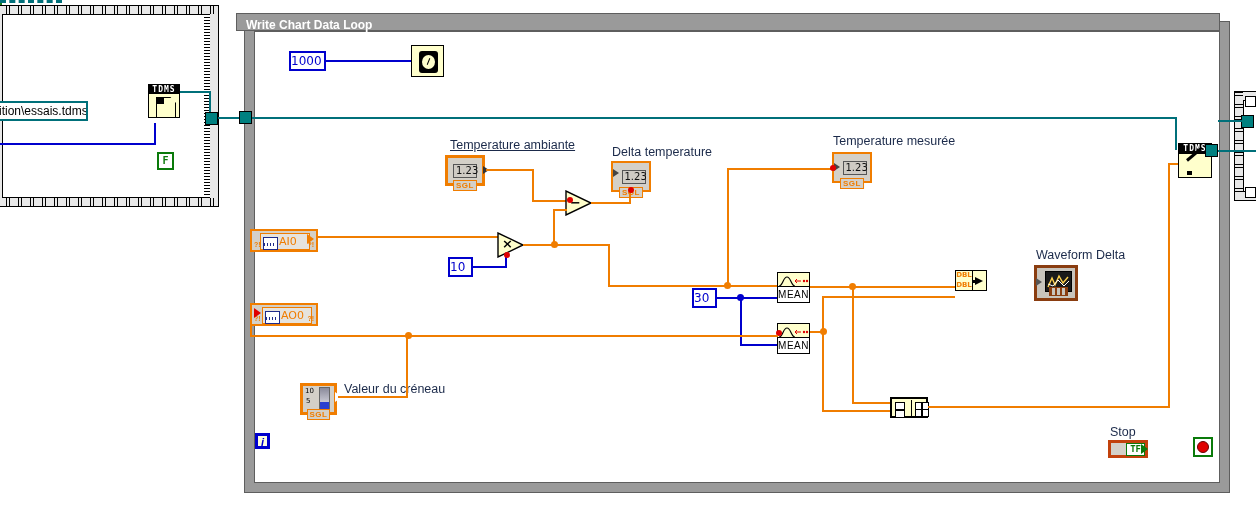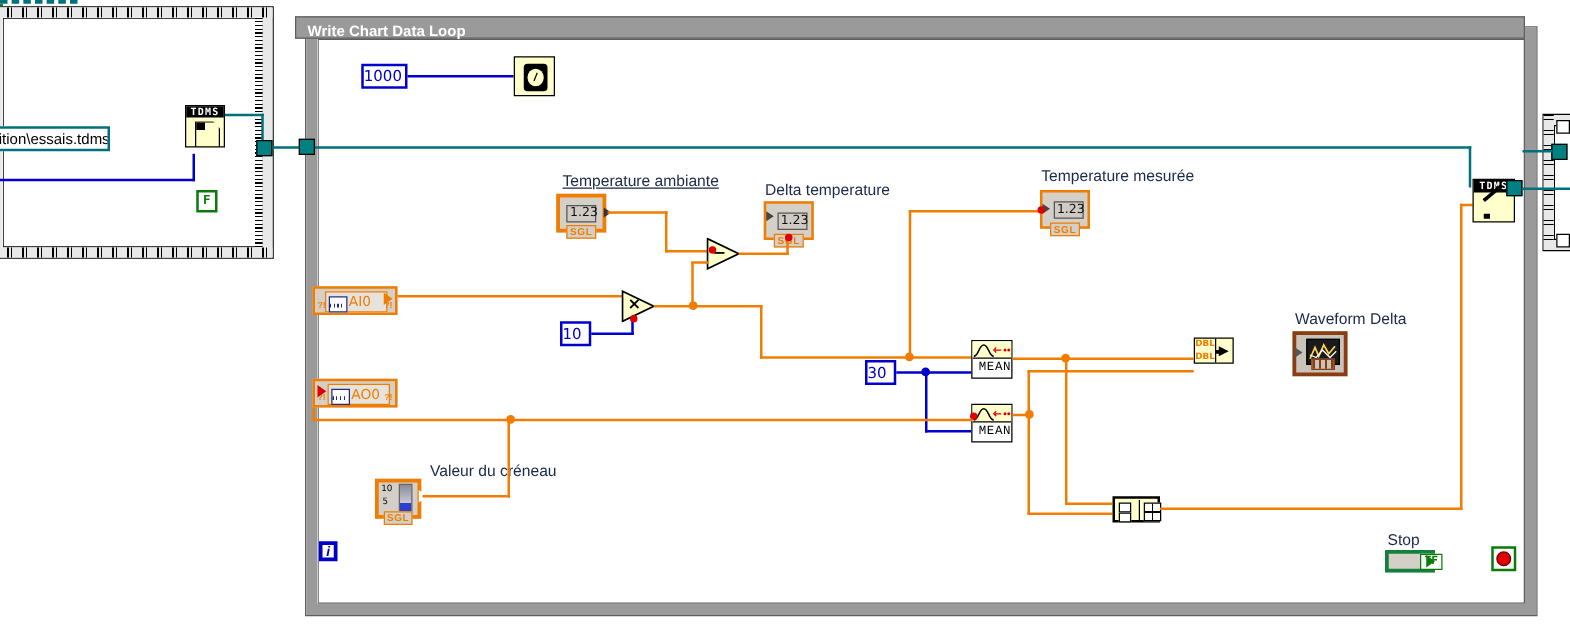--- a/index.html
+++ b/index.html
@@ -166,21 +166,21 @@
   }
   .mean-top {
     height: 13px;
     background: #ffffcc;
     border-bottom: 1px solid #000;
     position: relative;
   }
   .mean-label {
     text-align: right;
     font-size: 10px;
-    font-family: Liberation Mono, monospace;
+    font-family: Liberation Sans, sans-serif;
     color: #000;
     line-height: 15px;
     letter-spacing: .5px;
   }
   .tri-wrap { position: absolute; }
   .tri-sym {
     position: absolute;
     font-size: 13px; font-weight: bold;
     color: #000;
     font-family: "DejaVu Sans", sans-serif;
@@ -232,23 +232,23 @@
   .chart-inner {
     position: absolute;
     background: #1a1a1a;
     border: 1px solid #000;
   }
 
   
   .bool-term {
     position: absolute;
     box-sizing: border-box;
-    border: 3px solid #15803d;
+    border: 3px solid #c2410c;
     background: #d4d0c8;
-    display: flex; align-items: center; justify-content: center; padding-left: 34px;
+    display: flex; align-items: center; justify-content: flex-end; padding-left: 34px;
   }
   .tf-box {
     box-sizing: border-box;
     border: 1px solid #0a7a0a;
     background: #ffffff;
     color: #0a7a0a;
     font-size: 9px; font-weight: bold;
     font-family: "DejaVu Sans Mono", monospace;
     line-height: 11px;
     padding: 0 3px;
@@ -529,21 +529,21 @@
     <div class="qq" style="left:2px; bottom:2px;">?!</div>
     <div class="qq" style="right:2px; bottom:2px;">?!</div>
     <div class="abs" style="left:2px; top:3px; width:0; height:0;
                 border-top:5px solid transparent; border-bottom:5px solid transparent; border-left:7px solid #e00000;"></div>
   </div>
 
   <div class="wire w-orange" style="left:250px; top:326px; width:2px; height:11px;"></div>
   <div class="wire w-orange" style="left:250px; top:335px; width:528px; height:2px;"></div>
   <div class="wire-dot dot-orange" style="left:405px; top:332px;"></div>
 
-  <div class="label" style="left:297px; top:370px;margin-left:47px;">Valeur du créneau</div>
+  <div class="label" style="left:297px; top:382px;margin-left:47px;">Valeur du créneau</div>
   <div class="slider-term" style="left:300px; top:383px; width:37px; height:32px;">
     <div class="slider-scale" style="left:2px; top:1px;">10</div>
     <div class="slider-scale" style="left:3px; top:11px;">5</div>
     <div class="abs" style="left:16px; top:1px; width:9px; height:24px; background:linear-gradient(to bottom,#8a8a9a 0%,#c9c9d4 60%,#2a3fd0 60%,#2a3fd0 100%); border:1px solid #666;"></div>
     <div class="sgl-badge">SGL</div>
   </div>
   <div class="abs" style="left:335px; top:392px; width:0; height:0;
               border-top:5px solid transparent; border-bottom:5px solid transparent; border-left:7px solid #fff;"></div>
 
   <div class="wire w-orange" style="left:338px; top:396px; width:70px; height:2px;"></div>

